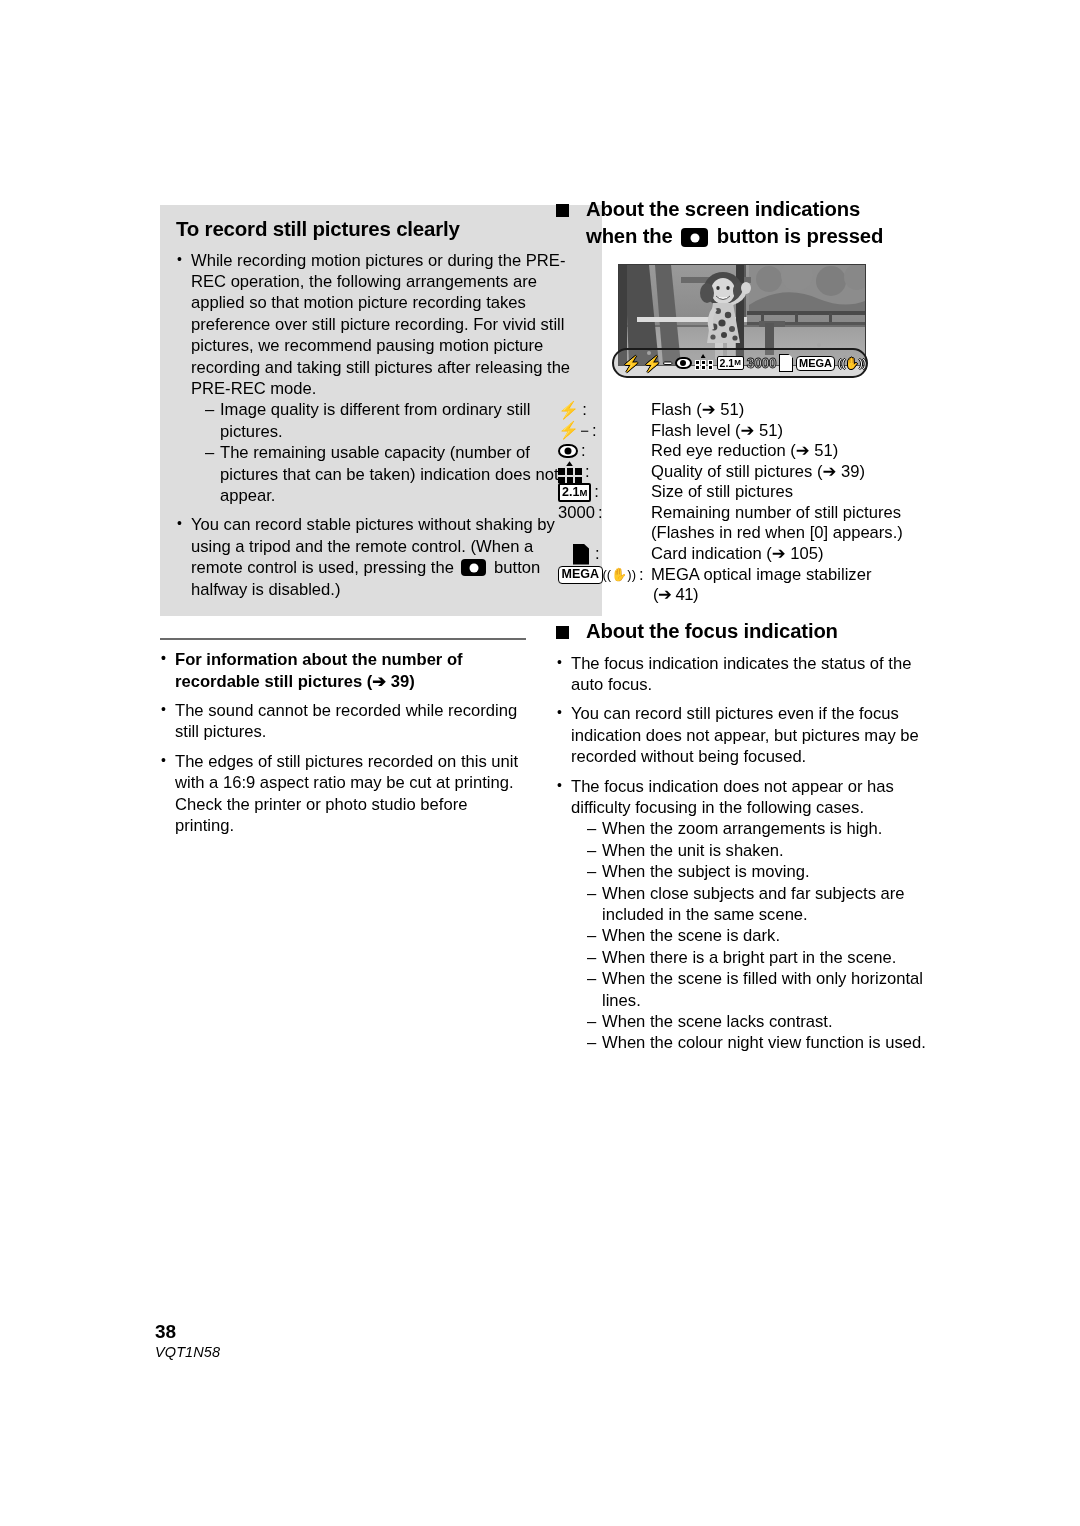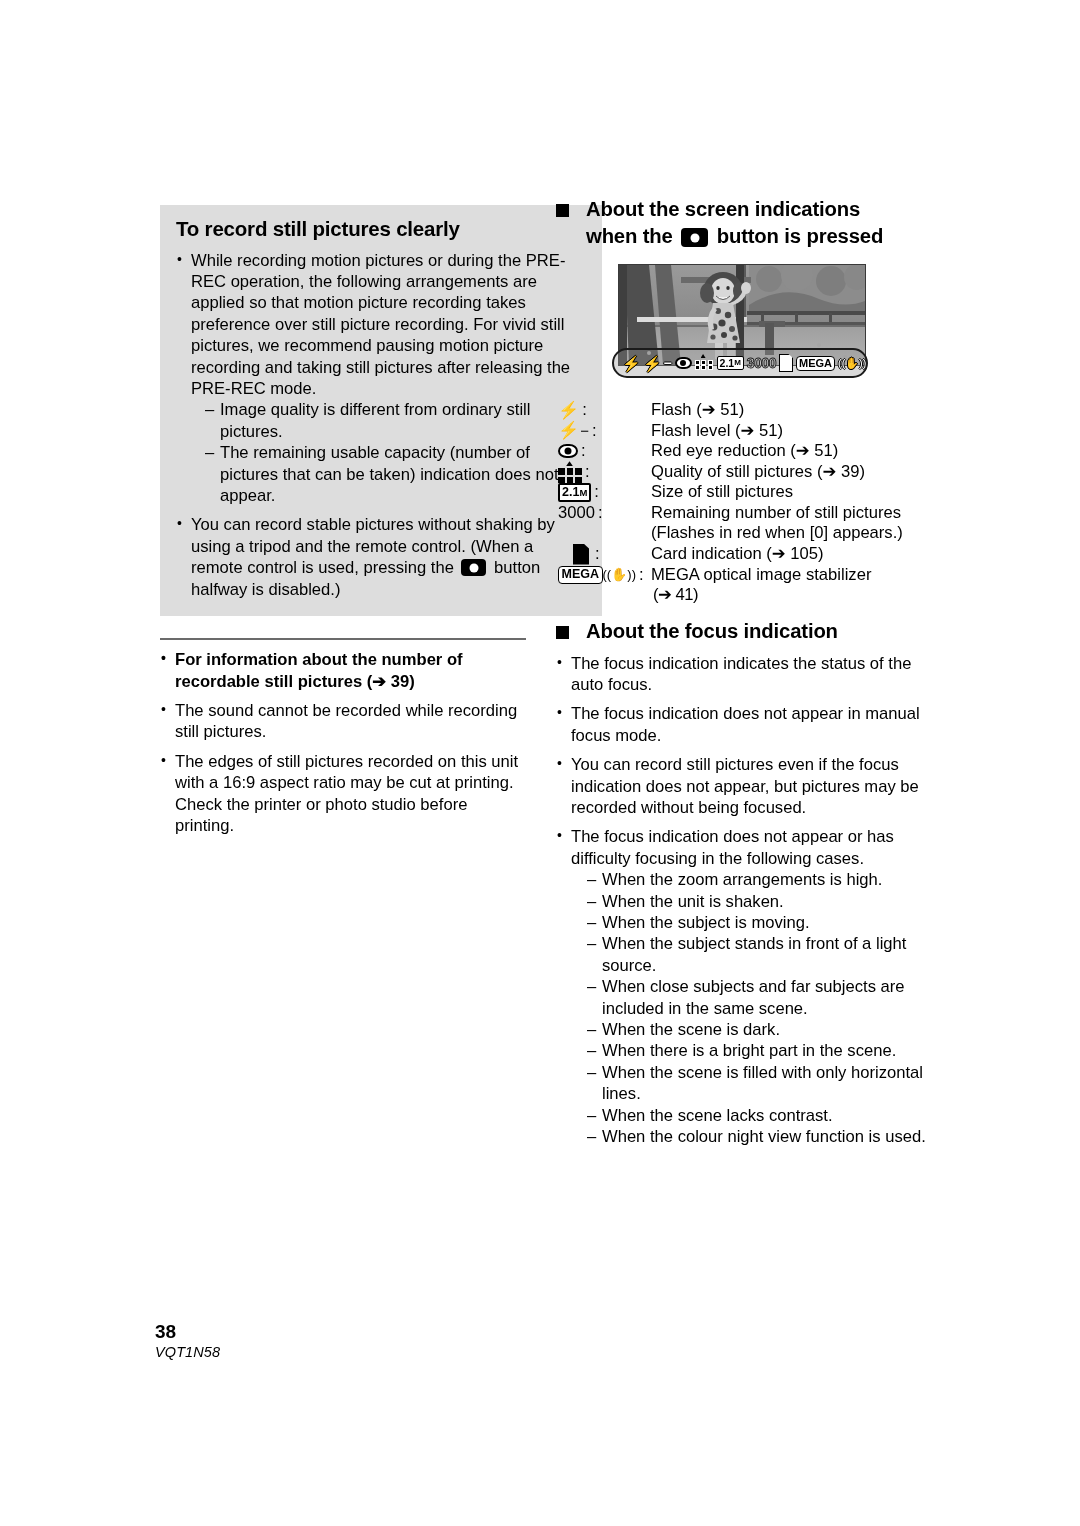--- a/index.html
+++ b/index.html
@@ -480,32 +480,28 @@
       <div class="lcont2 aw">(➔ 41)</div>
     </div>
 
     <div class="sq-head" style="margin-top:12px">About the focus indication</div>
 
     <ul class="blist" style="margin-top:4px">
       <li>
         <span>The focus indication indicates the status of the auto focus.</span>
       </li>
       <li>
-        <span>The focus indication does not appear in manual focus mode.</span>
-      </li>
-      <li>
         <span>You can record still pictures even if the focus indication does not appear, but pictures may be recorded without being focused.</span>
       </li>
       <li>
         <span>The focus indication does not appear or has difficulty focusing in the following cases.</span>
         <ul class="dlist">
           <li><span>When the zoom arrangements is high.</span></li>
           <li><span>When the unit is shaken.</span></li>
           <li><span>When the subject is moving.</span></li>
-          <li><span>When the subject stands in front of a light source.</span></li>
           <li><span>When close subjects and far subjects are included in the same scene.</span></li>
           <li><span>When the scene is dark.</span></li>
           <li><span>When there is a bright part in the scene.</span></li>
           <li><span>When the scene is filled with only horizontal lines.</span></li>
           <li><span>When the scene lacks contrast.</span></li>
           <li><span>When the colour night view function is used.</span></li>
         </ul>
       </li>
     </ul>
   </div>

